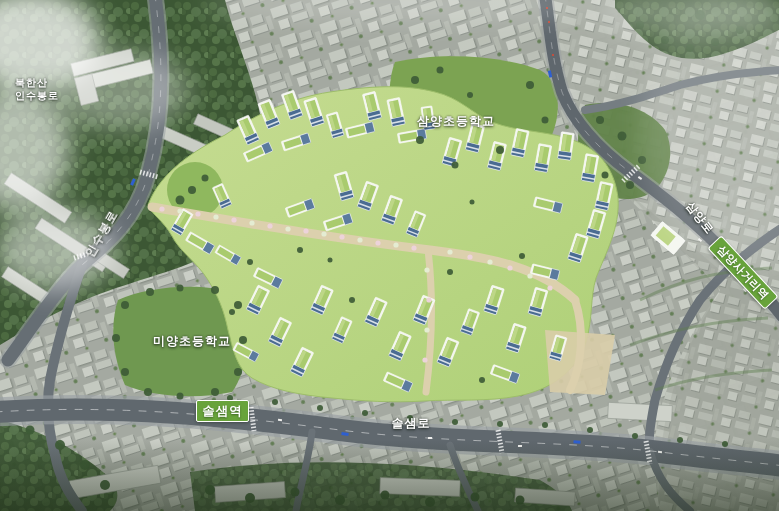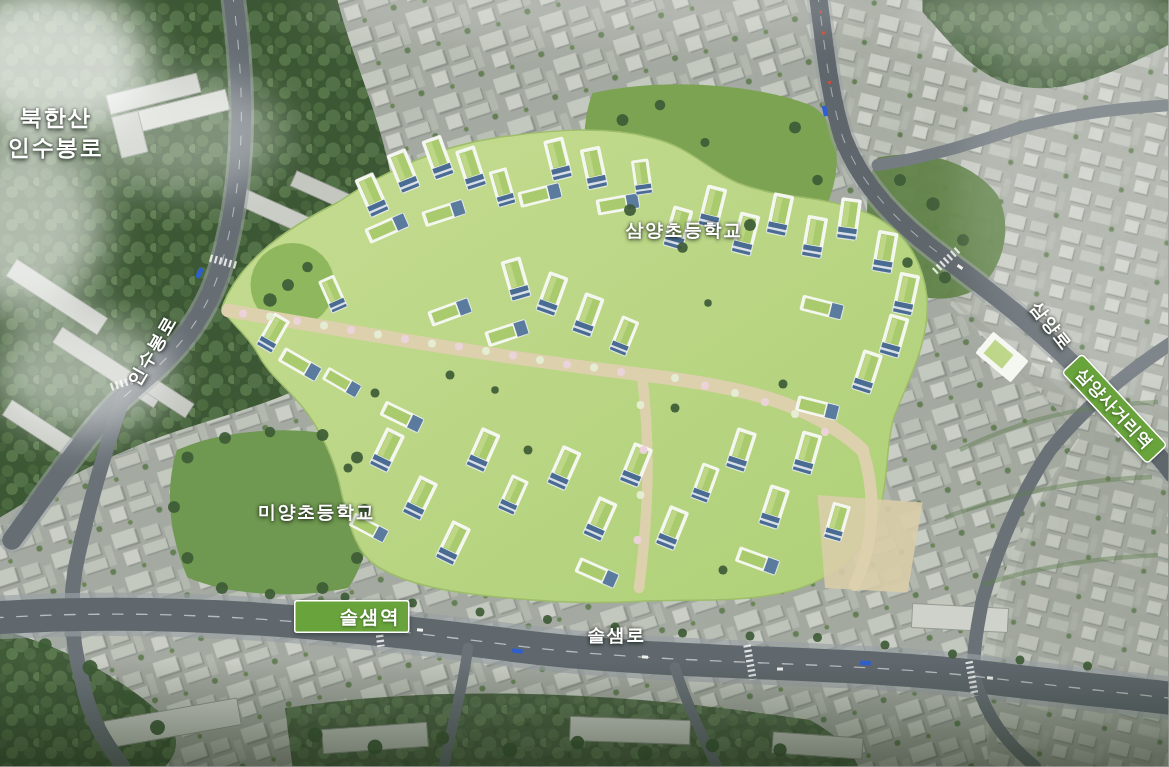--- a/index.html
+++ b/index.html
@@ -8,32 +8,32 @@
     font-family:"Liberation Sans","DejaVu Sans",sans-serif;
     background:#a5aaa2;
   }
   .stage svg{position:absolute;left:0;top:0;}
   .map-label{
     position:absolute;color:var(--label-white,#fff);font-weight:bold;
     font-size:12px;letter-spacing:1px;white-space:nowrap;
     text-shadow:0 1px 3px rgba(15,25,15,.85),0 0 2px rgba(15,25,15,.6);
     transform:translate(-50%,-50%);line-height:1.3;
   }
-  .map-label.two-line{text-align:center;font-size:15px;}
+  .map-label.two-line{font-size:10px;}
   .rot-insubong{transform:translate(-50%,-50%) rotate(-60deg);}
   .rot-samyangro{transform:translate(-50%,-50%) rotate(52deg);font-size:11.5px;}
   .badge{
     position:absolute;display:flex;align-items:center;justify-content:center;
     background:var(--badge-green,#68a33b);
     border:1px solid var(--badge-border,#fff);
     color:var(--label-white,#fff);font-weight:bold;border-radius:2px;
     box-shadow:0 1px 3px rgba(20,30,20,.4);
     text-shadow:0 1px 2px rgba(20,40,20,.55);
   }
-  .badge-solsaem{left:196px;top:400px;width:51px;height:20px;font-size:12.5px;letter-spacing:1px;padding-left:24px;}
+  .badge-solsaem{left:196px;top:400px;width:51px;height:20px;font-size:12.5px;letter-spacing:1px;}
   .badge-sageori{
     left:701px;top:263px;width:82px;height:17px;font-size:11px;letter-spacing:.5px;
     border-radius:3px;transform:rotate(47deg);transform-origin:center;
   }
 </style>
 </head>
 <body>
 
 <div class="stage">
 
@@ -380,21 +380,21 @@
     <ellipse cx="740" cy="130" rx="100" ry="140" opacity=".15"></ellipse>
   </g>
 
   <rect x="0" y="440" width="779" height="71" fill="url(#fadeDark)"></rect>
 </svg>
 
   <div class="map-label two-line" style="left:37px;top:89px;">
     <div>북한산</div>
     <div>인수봉로</div>
   </div>
-  <div class="map-label" style="left:456px;top:122px;margin-top:32px;">삼양초등학교</div>
-  <div class="map-label" style="left:211px;top:342px;">미양초등학교</div>
+  <div class="map-label" style="left:456px;top:122px;">삼양초등학교</div>
+  <div class="map-label" style="left:192px;top:342px;">미양초등학교</div>
   <div class="map-label rot-insubong" style="left:102px;top:234px;">인수봉로</div>
   <div class="map-label rot-samyangro" style="left:700px;top:218px;">삼양로</div>
   <div class="map-label" style="left:405px;top:424px;padding-left:12px;">솔샘로</div>
 
   <div class="badge badge-solsaem">솔샘역</div>
   <div class="badge badge-sageori">삼양사거리역</div>
 </div>
 
 </body></html>

